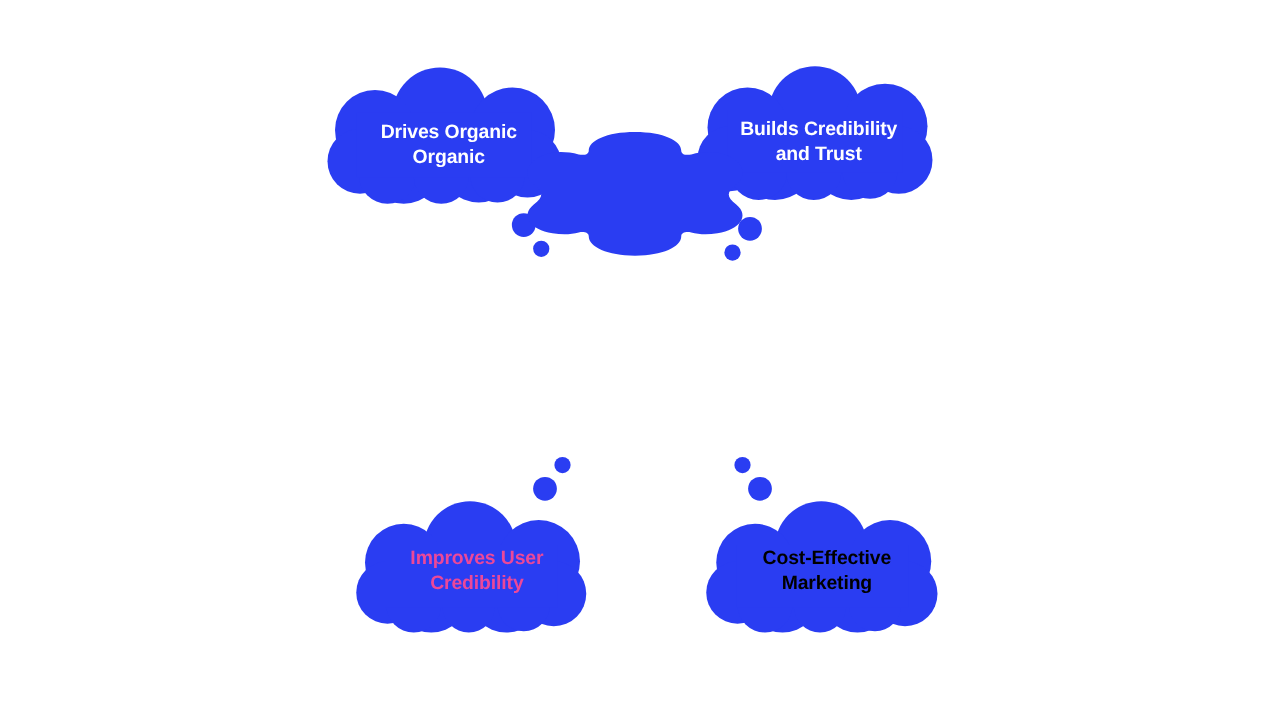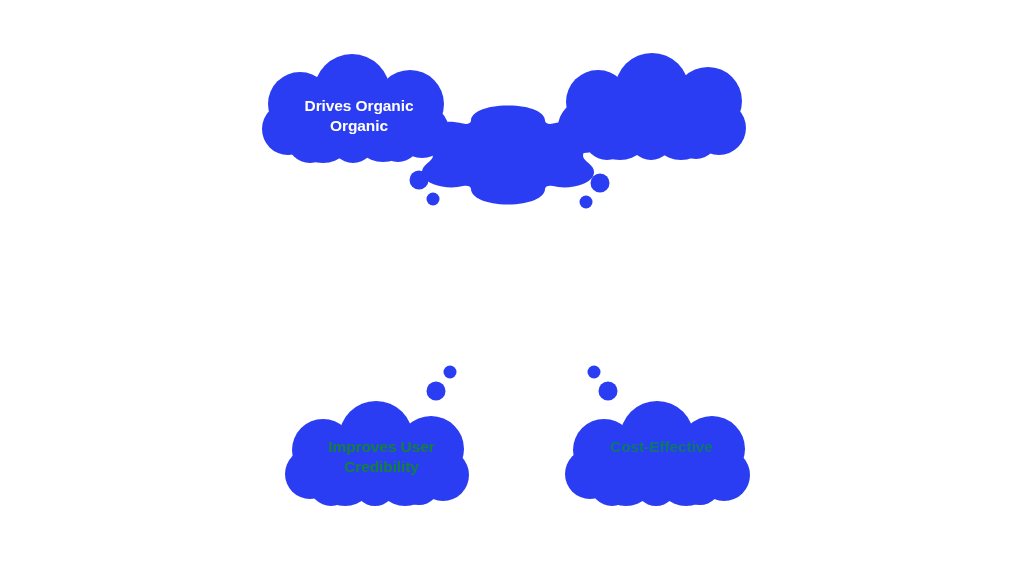--- a/index.html
+++ b/index.html
@@ -160,28 +160,33 @@
       <rect x="589" y="436" width="138" height="50" fill="#2a3df2"></rect>
     </g>
 
   </svg>
 
   <div class="node-label branch-label" id="label-drives-organic-traffic" style="color: rgb(255, 255, 255);">
     <div>Drives Organic</div>
     <div>Organic</div>
   </div>
 
+  <div class="node-label branch-label" id="label-builds-credibility" style="color: rgb(255, 255, 255);">
+    <div>Builds Credibility</div>
+    <div>and Trust</div>
+  </div>
 
   <div class="node-label center-label" id="label-center" style="color: rgb(255, 255, 255);">
     <div>Why is SEO</div>
     <div>Important?</div>
   </div>
 
-  <div class="node-label branch-label" id="label-improves-user-experience" style="color: #15803d;">
+  <div class="node-label branch-label" id="label-improves-user-experience" style="color: #ec4899;">
     <div>Improves User</div>
     <div>Credibility</div>
   </div>
 
-  <div class="node-label branch-label" id="label-cost-effective-marketing" style="color: #0f766e;">
+  <div class="node-label branch-label" id="label-cost-effective-marketing" style="color: #000000;">
     <div>Cost-Effective</div>
+    <div>Marketing</div>
   </div>
 
 </div>
 
 </body></html>

